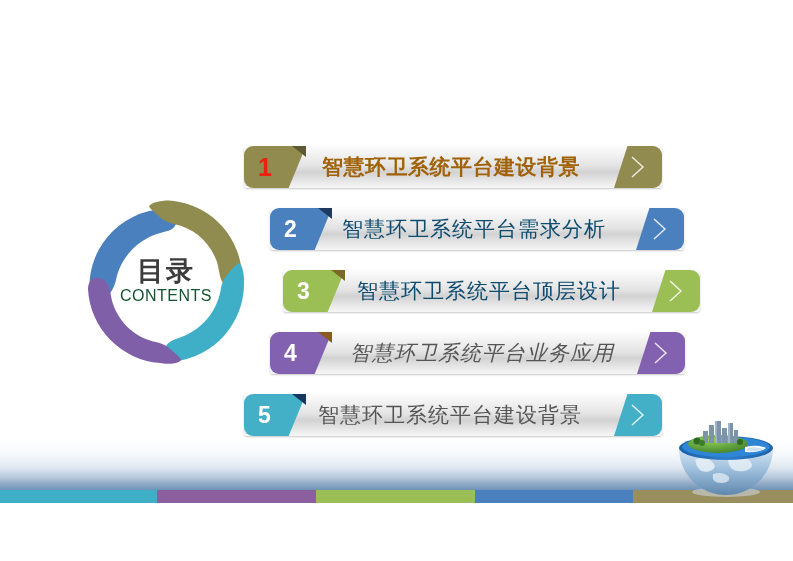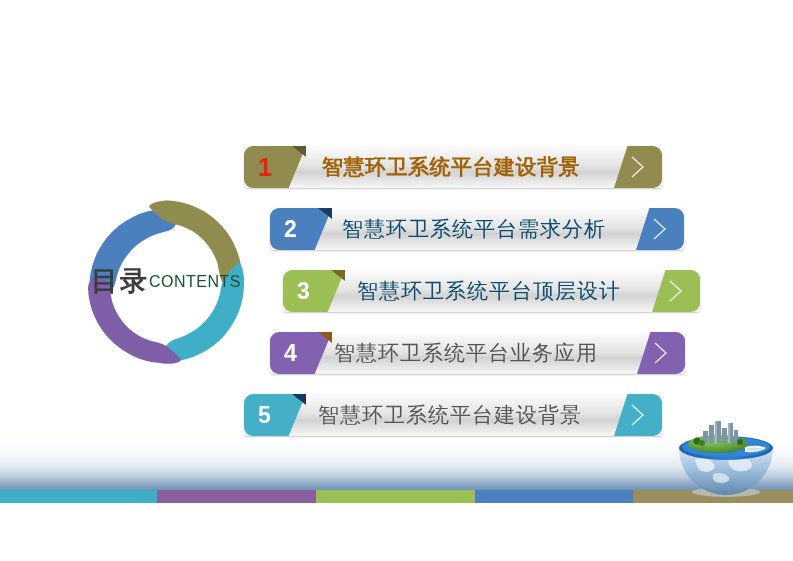--- a/index.html
+++ b/index.html
@@ -49,21 +49,21 @@
     top: 193px;
     width: 176px;
     height: 176px;
   }
   .logo svg { display: block; width: 176px; height: 176px; }
   .logo-text {
     position: absolute;
     left: 0; top: 0;
     width: 176px; height: 176px;
     display: flex;
-    flex-direction: row;
+    flex-direction: column;
     align-items: center;
     justify-content: center;
   }
   .logo-title {
     font-size: 27px;
     font-weight: bold;
     color: #3c3c3c;
     letter-spacing: 2px;
     line-height: 1.05;
   }
@@ -228,21 +228,21 @@
             <path d="M4 2 L15 12 L4 22" fill="none" stroke="#ffffff" stroke-width="1.4" opacity="0.85"></path>
           </svg>
         </div>
       </div>
       <div class="row r4" style="left: 270px; top: 332px; width: 415px;">
         <div class="plate"></div>
         <div class="badge" style="background: rgb(130, 97, 176);">
           <span class="badge-num">4</span>
         </div>
         <div class="fold" style="left: 48px; background: rgb(138, 90, 30);"></div>
-        <div class="row-label" style="left: 64px; color: rgb(85, 85, 85);">智慧环卫系统平台业务应用</div>
+        <div class="row-label" style="left: 80px; color: rgb(85, 85, 85); font-style: italic;">智慧环卫系统平台业务应用</div>
         <div class="cap" style="left: 367px; background: rgb(130, 97, 176);">
           <svg width="20" height="24" viewBox="0 0 20 24" xmlns="http://www.w3.org/2000/svg">
             <path d="M4 2 L15 12 L4 22" fill="none" stroke="#ffffff" stroke-width="1.4" opacity="0.85"></path>
           </svg>
         </div>
       </div>
       <div class="row r5" style="left: 244px; top: 394px; width: 418px;">
         <div class="plate"></div>
         <div class="badge" style="background: rgb(67, 176, 200);">
           <span class="badge-num">5</span>

